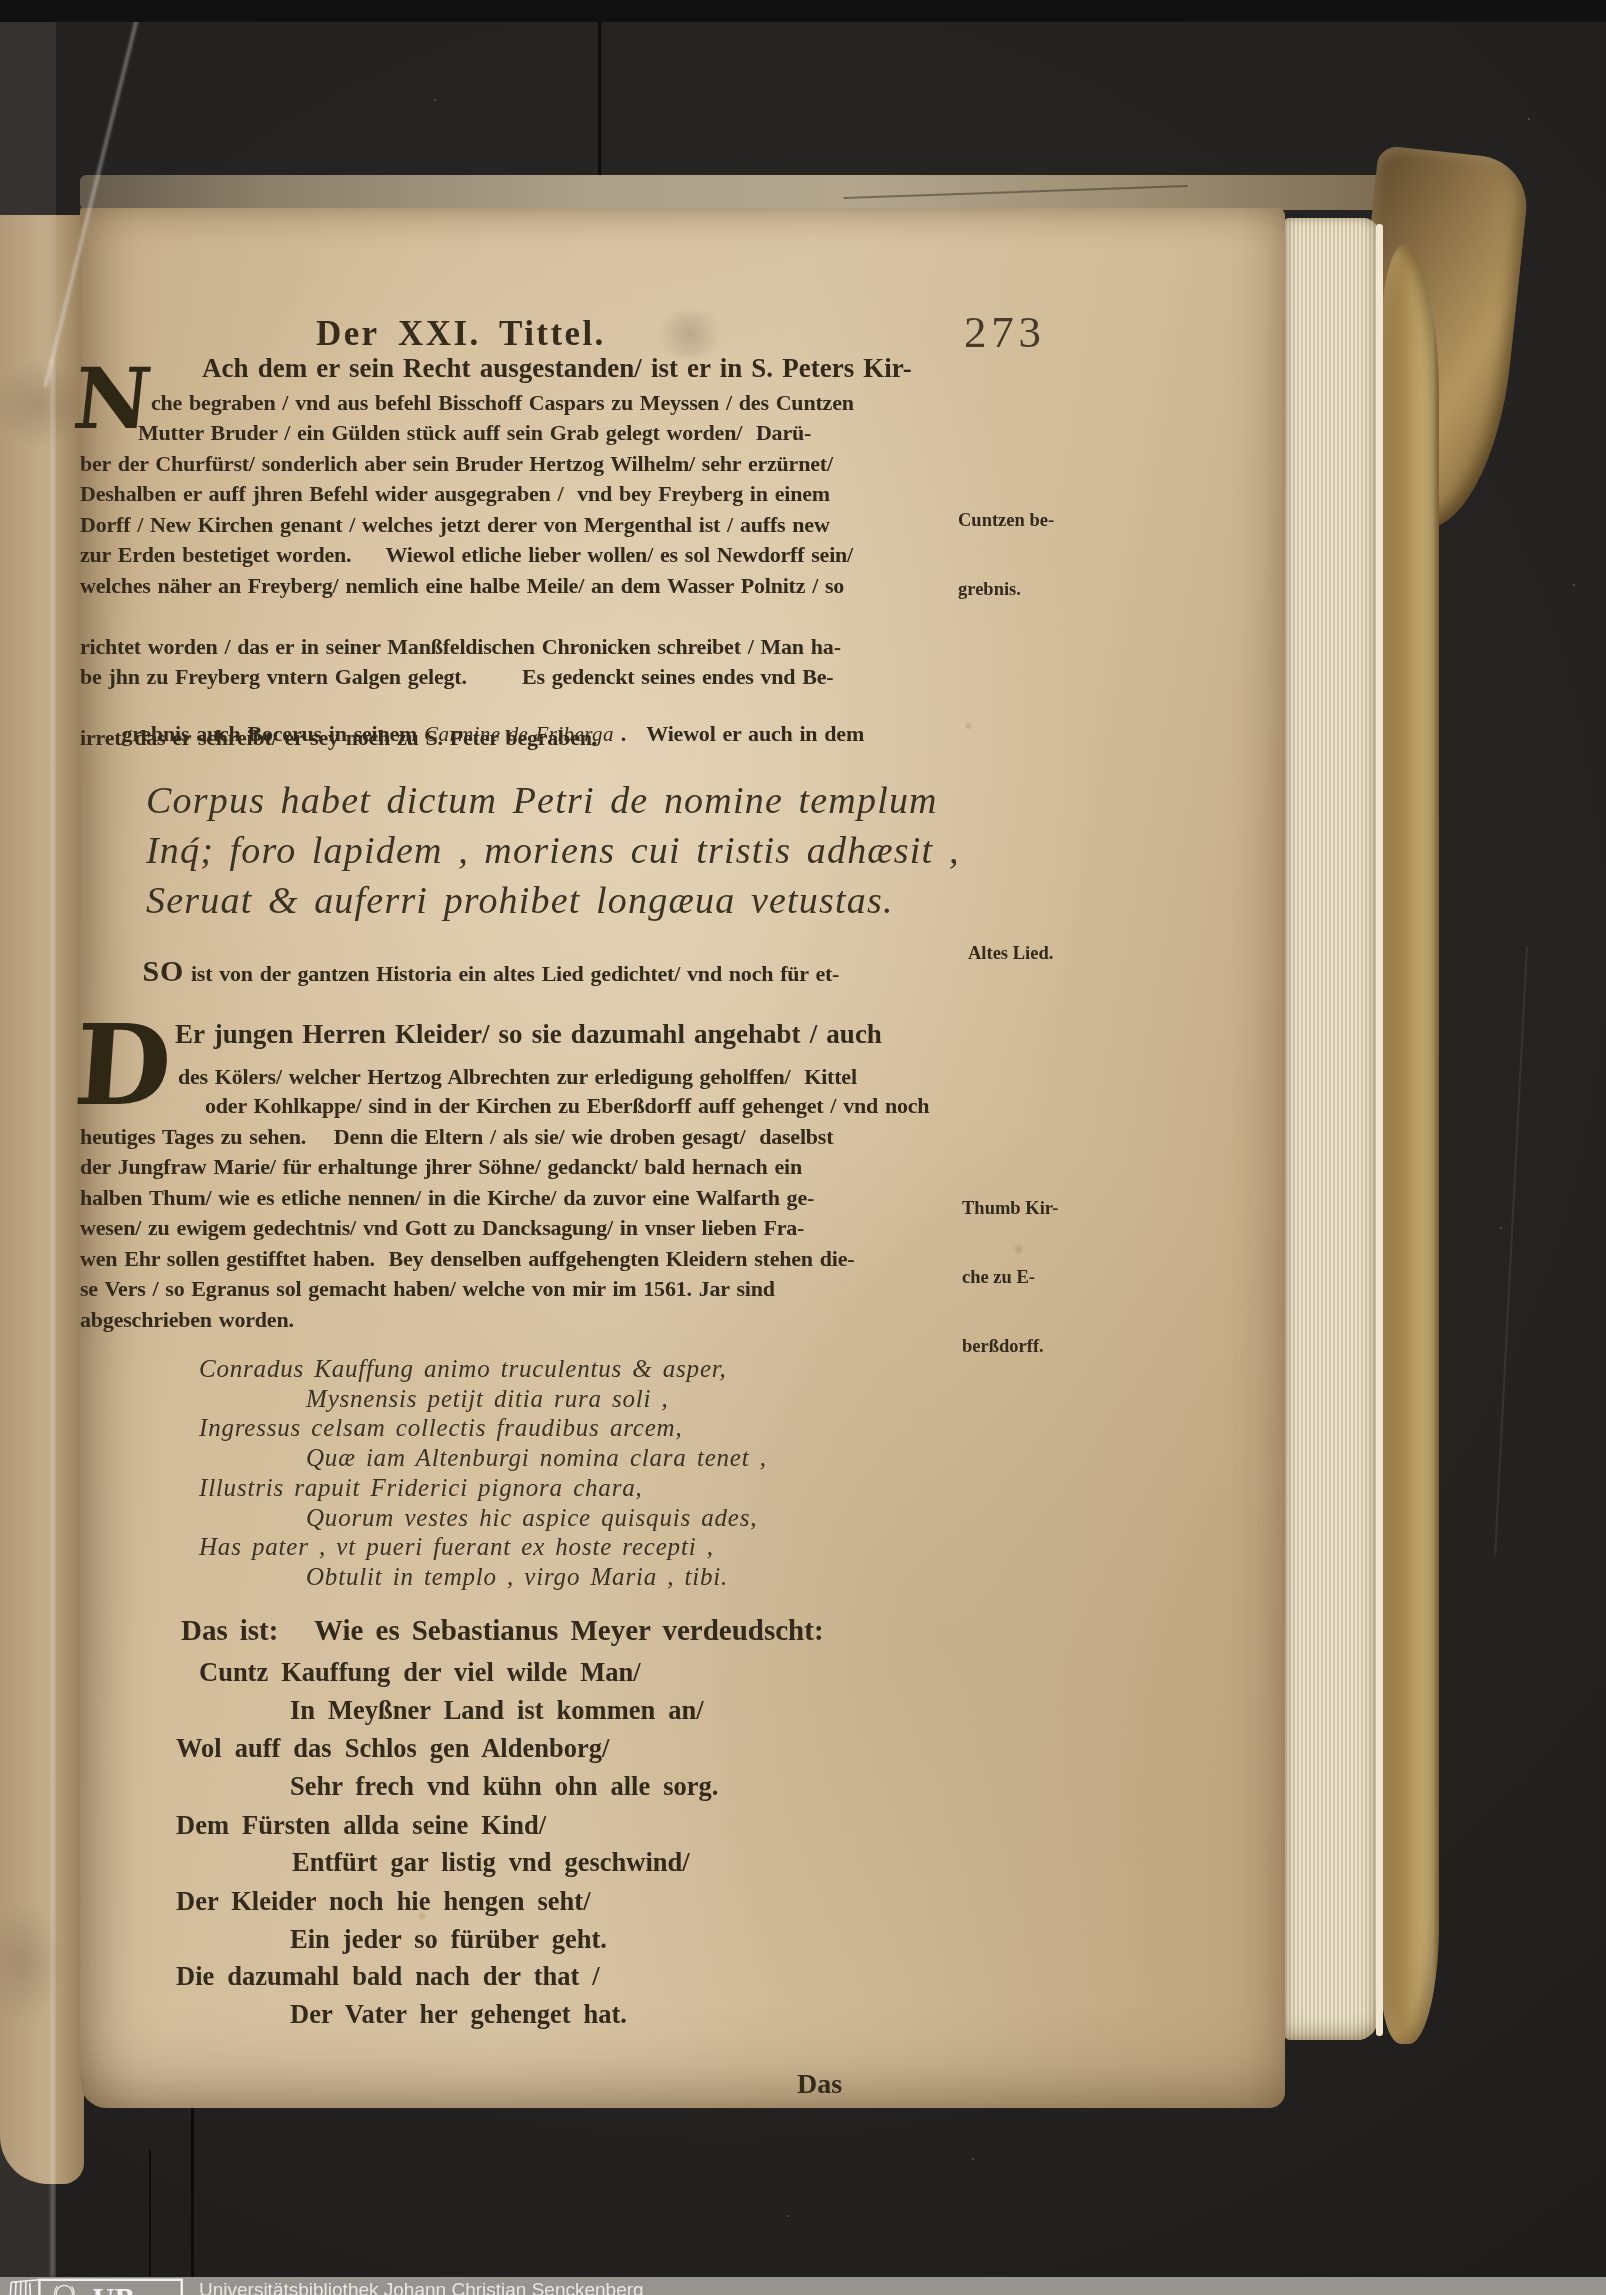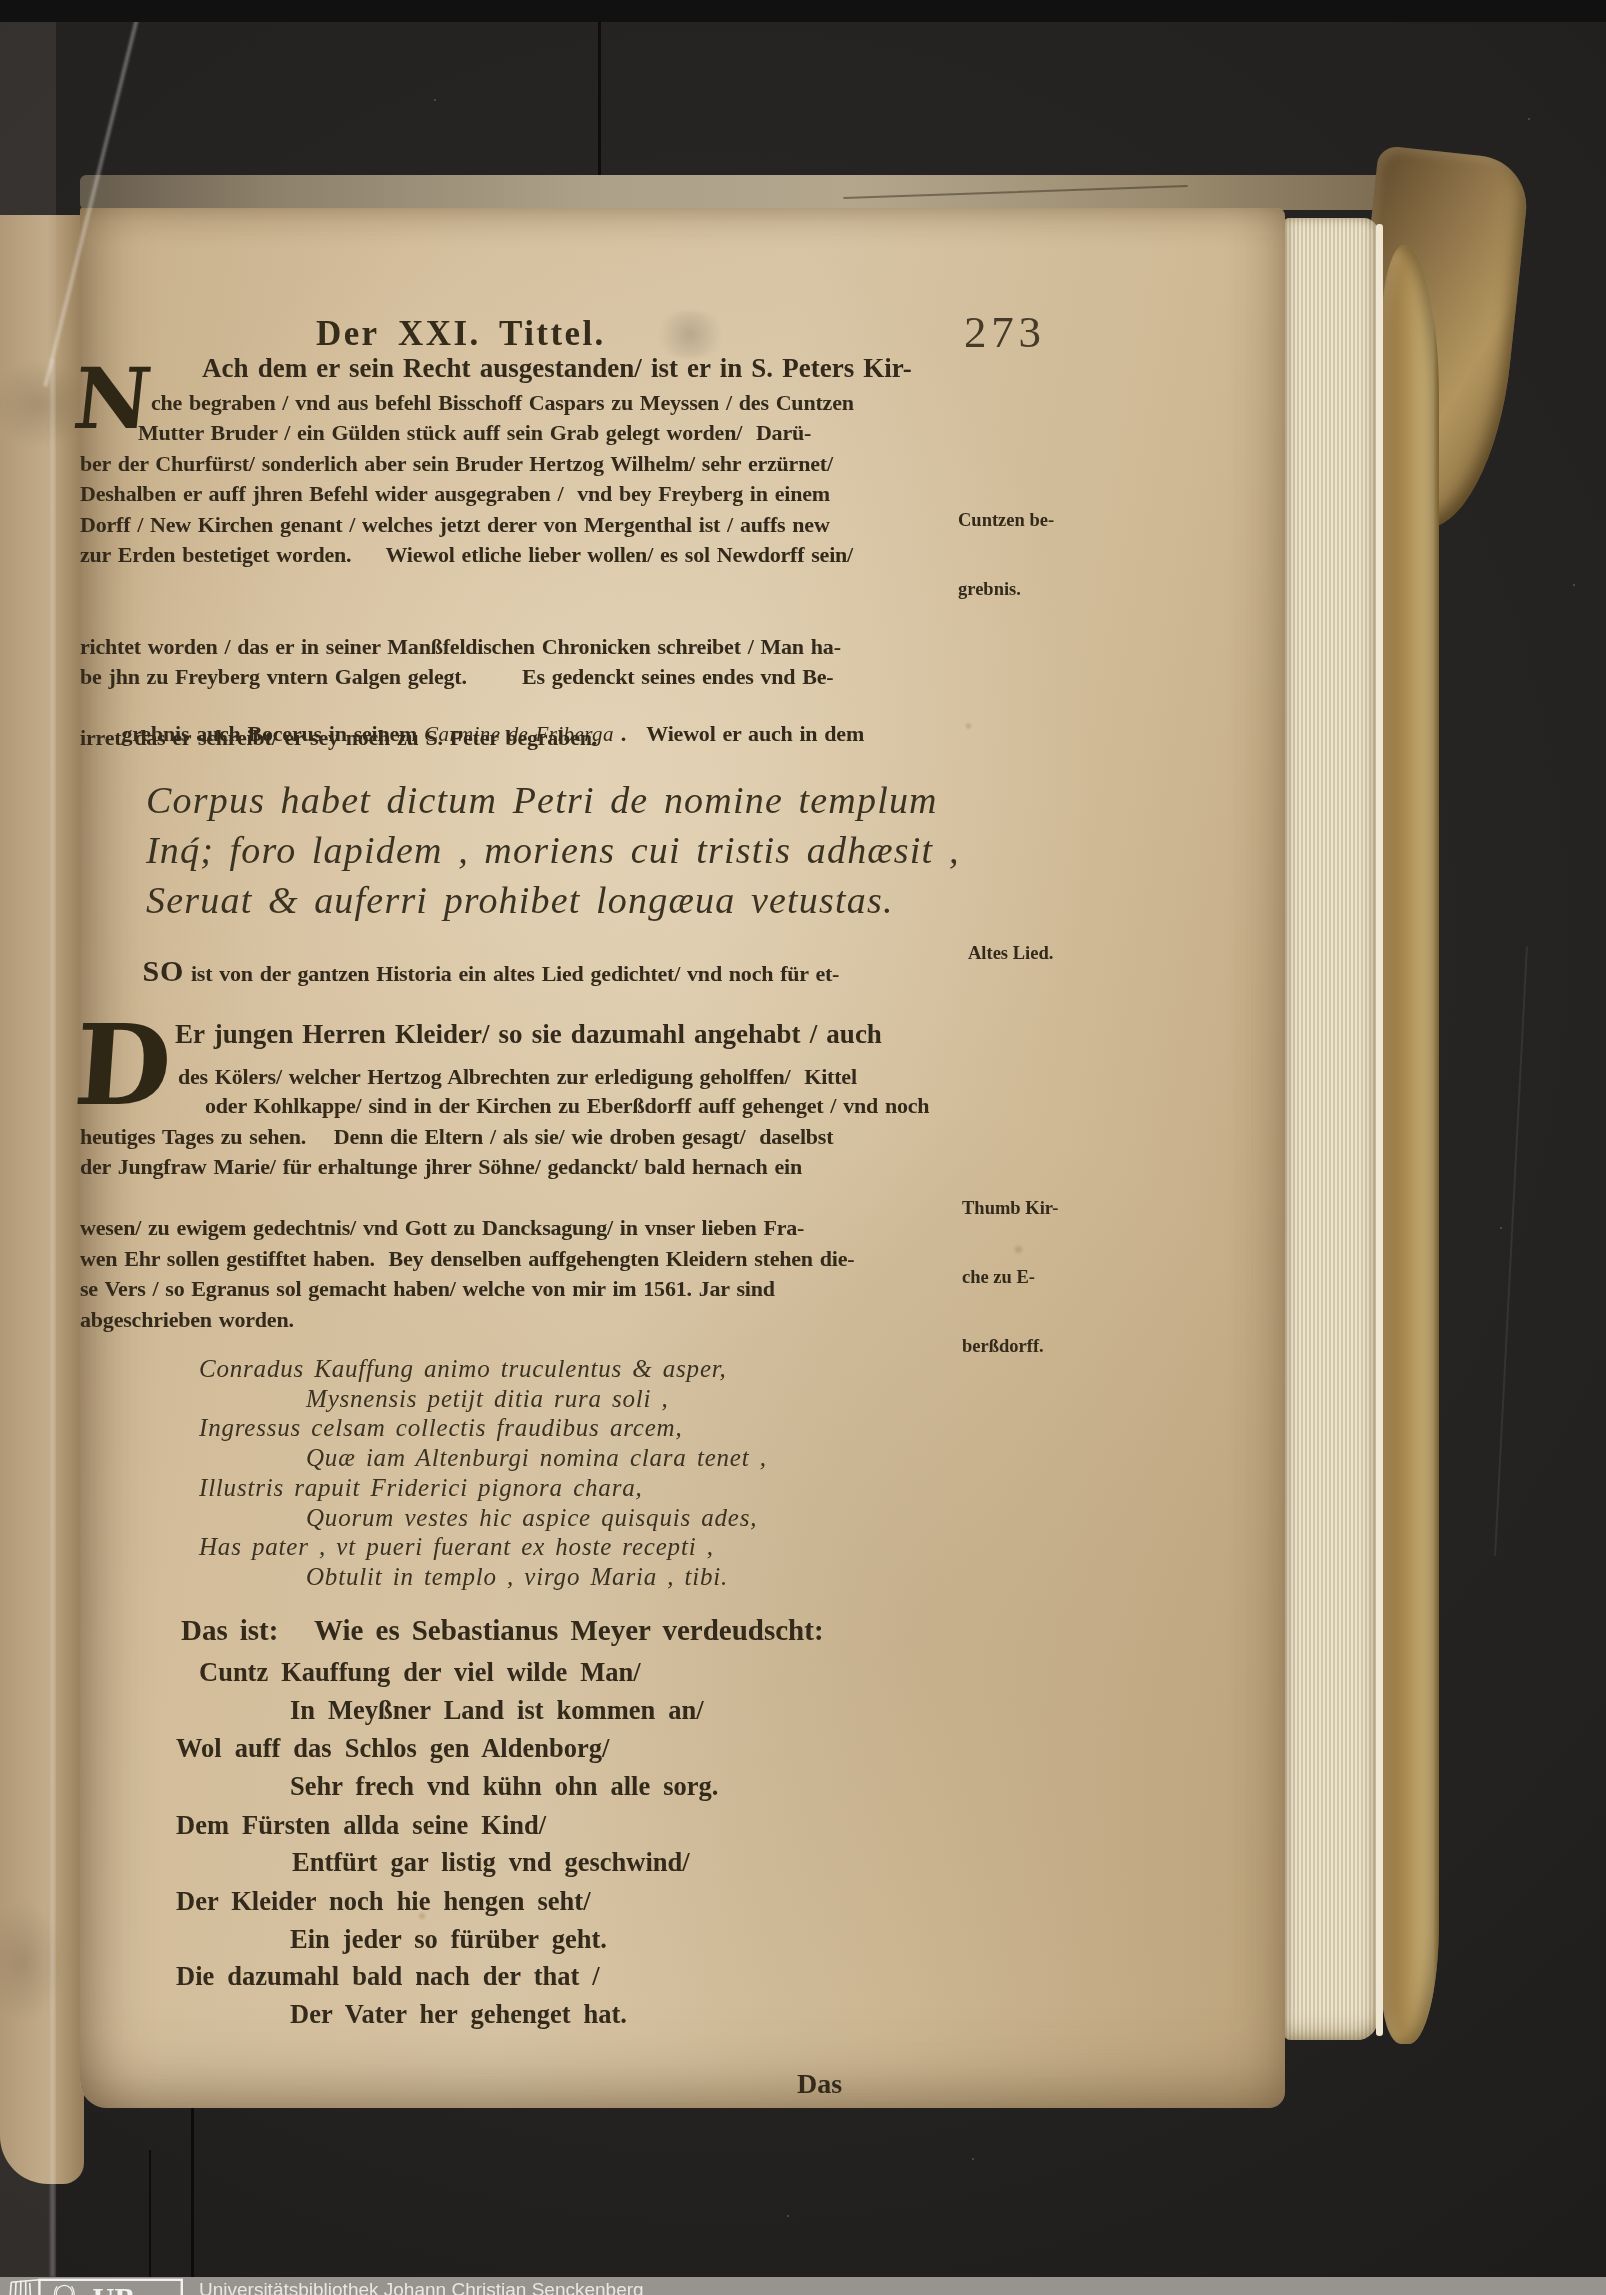--- a/index.html
+++ b/index.html
@@ -131,20 +131,21 @@
     <div class="txt pgnum" style="left:884px;top:98px;">273</div>
 
     <div class="txt dropcap" style="left:-6.4px;top:157px;font-size:84px;transform:skewX(-6deg);">N</div>
     <div class="txt fr-open" style="left:122px;top:145px;">Ach dem er sein Recht ausgestanden/ ist er in S. Peters Kir-</div>
     <div class="txt fr" style="left:71px;top:182px;">che begraben / vnd aus befehl Bisschoff Caspars zu Meyssen / des Cuntzen</div>
     <div class="txt fr" style="left:58px;top:212px;">Mutter Bruder / ein Gülden stück auff sein Grab gelegt worden/  Darü-</div>
     <div class="txt fr" style="left:0px;top:243px;">ber der Churfürst/ sonderlich aber sein Bruder Hertzog Wilhelm/ sehr erzürnet/</div>
     <div class="txt fr" style="left:0px;top:273px;">Deshalben er auff jhren Befehl wider ausgegraben /  vnd bey Freyberg in einem</div>
     <div class="txt fr" style="left:0px;top:304px;">Dorff / New Kirchen genant / welches jetzt derer von Mergenthal ist / auffs new</div>
     <div class="txt fr" style="left:0px;top:334px;">zur Erden bestetiget worden.     Wiewol etliche lieber wollen/ es sol Newdorff sein/</div>
+    <div class="txt fr" style="left:0px;top:365px;">welches näher an Freyberg/ nemlich eine halbe Meile/ an dem Wasser Polnitz / so</div>
     <div class="txt fr" style="left:0px;top:426px;">richtet worden / das er in seiner Manßfeldischen Chronicken schreibet / Man ha-</div>
     <div class="txt fr" style="left:0px;top:456px;">be jhn zu Freyberg vntern Galgen gelegt.        Es gedenckt seines endes vnd Be-</div>
     <div class="txt fr" style="left:0px;top:487px;">
       <span style="position:static">grebnis auch Bocerus in seinem </span><span style="position:static" class="it-inline">Carmine de Friberga</span><span style="position:static"> .   Wiewol er auch in dem</span>
     </div>
     <div class="txt fr" style="left:0px;top:517px;">irret/ das er schreibt/ er sey noch zu S. Peter begraben.</div>
 
     <div class="marg" style="left:878px;top:255px;">
       <div style="position:static">Cuntzen be-</div>
       <div style="position:static">grebnis.</div>
@@ -159,20 +160,21 @@
     </div>
 
     <div class="marg" style="left:888px;top:734px;">Altes Lied.</div>
 
     <div class="txt dropcap" style="left:-4.8px;top:813px;font-size:111px;transform:skewX(-4deg);">D</div>
     <div class="txt fr-open" style="left:95px;top:811px;">Er jungen Herren Kleider/ so sie dazumahl angehabt / auch</div>
     <div class="txt fr" style="left:98px;top:856px;">des Kölers/ welcher Hertzog Albrechten zur erledigung geholffen/  Kittel</div>
     <div class="txt fr" style="left:125px;top:885px;">oder Kohlkappe/ sind in der Kirchen zu Eberßdorff auff gehenget / vnd noch</div>
     <div class="txt fr" style="left:0px;top:916px;">heutiges Tages zu sehen.    Denn die Eltern / als sie/ wie droben gesagt/  daselbst</div>
     <div class="txt fr" style="left:0px;top:946px;">der Jungfraw Marie/ für erhaltunge jhrer Söhne/ gedanckt/ bald hernach ein</div>
+    <div class="txt fr" style="left:0px;top:977px;">halben Thum/ wie es etliche nennen/ in die Kirche/ da zuvor eine Walfarth ge-</div>
     <div class="txt fr" style="left:0px;top:1007px;">wesen/ zu ewigem gedechtnis/ vnd Gott zu Dancksagung/ in vnser lieben Fra-</div>
     <div class="txt fr" style="left:0px;top:1038px;">wen Ehr sollen gestifftet haben.  Bey denselben auffgehengten Kleidern stehen die-</div>
     <div class="txt fr" style="left:0px;top:1068px;">se Vers / so Egranus sol gemacht haben/ welche von mir im 1561. Jar sind</div>
     <div class="txt fr" style="left:0px;top:1099px;">abgeschrieben worden.</div>
 
     <div class="marg" style="left:882px;top:943px;">
       <div style="position:static">Thumb Kir-</div>
       <div style="position:static">che zu E-</div>
       <div style="position:static">berßdorff.</div>
     </div>

